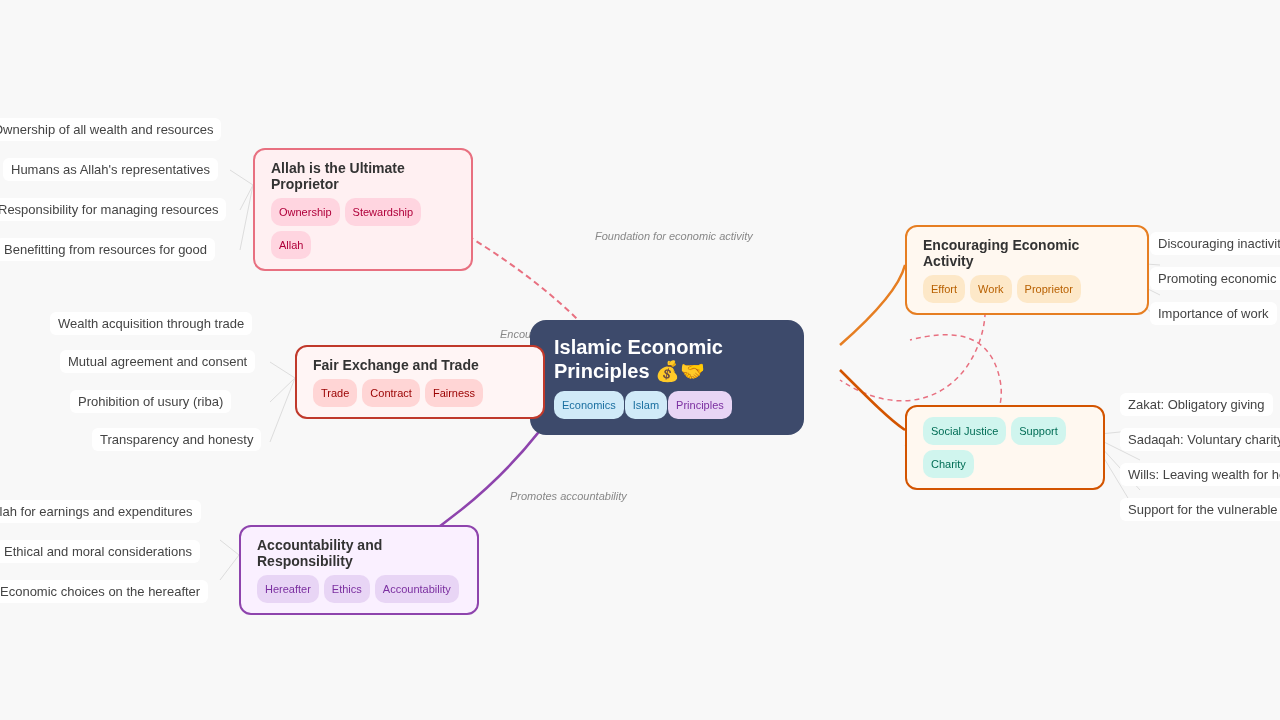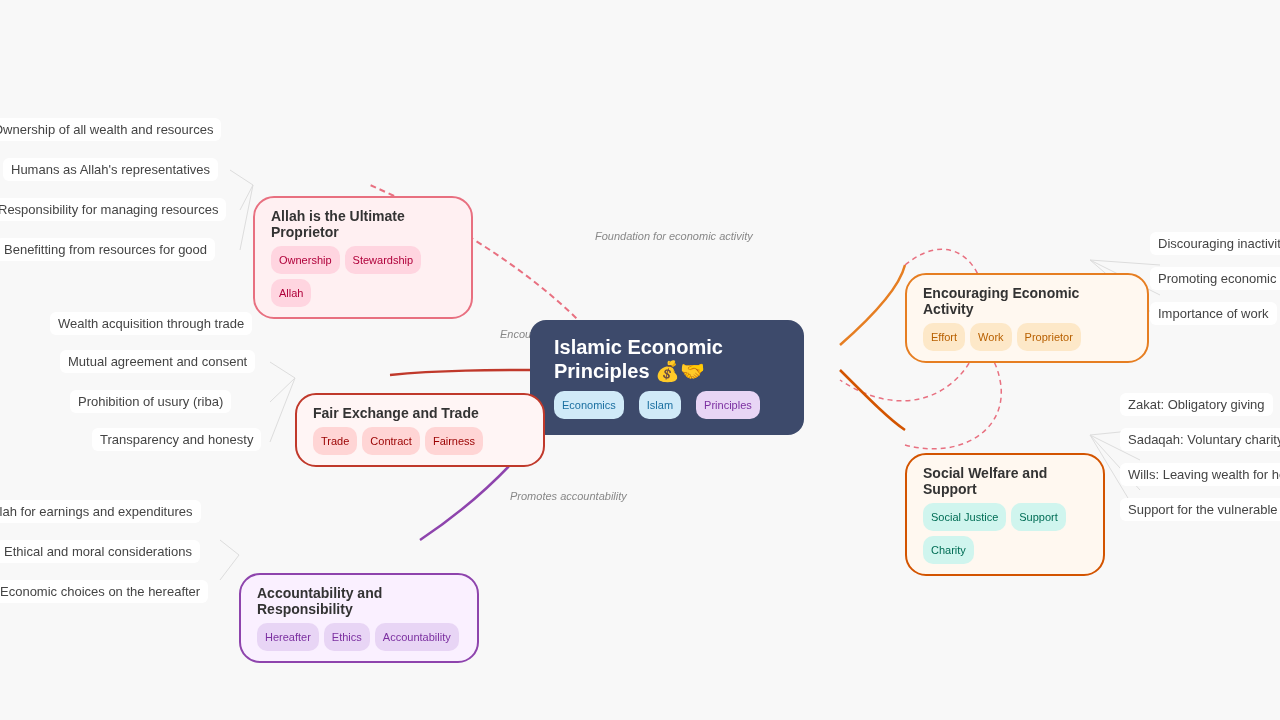--- a/index.html
+++ b/index.html
@@ -20,24 +20,23 @@
       pointer-events: none;
       z-index: 1;
     }
 
     .node {
       position: absolute;
       z-index: 2;
     }
 
     .node-box {
-      border-radius: 21px;
+      border-radius: 12px;
       padding: 10px 16px;
       border: 2px solid;
-      margin-top: 48px;
     }
 
     .node-box .node-title {
       font-size: 14px;
       font-weight: 600;
       margin-bottom: 6px;
       color: #333;
     }
 
     .node-box .tags {
@@ -61,21 +60,21 @@
       color: white;
     }
     .center-node .center-title {
       font-size: 20px;
       font-weight: 700;
       color: white;
       margin-bottom: 8px;
     }
     .center-node .tags {
       display: flex;
-      gap: 15px;
+      gap: 1px;
     }
 
     
     .leaf-text {
       font-size: 13px;
       color: #444;
       white-space: nowrap;
       background: white;
       padding: 4px 8px;
       border-radius: 6px;
@@ -172,21 +171,20 @@
 <div class="node node-box" style="left: 905px; top: 225px; width: 244px; border-color: #e67e22; background: #fff8f0;">
   <div class="node-title">Encouraging Economic Activity</div>
   <div class="tags">
     <span class="tag tag-orange">Effort</span>
     <span class="tag tag-orange">Work</span>
     <span class="tag tag-orange">Proprietor</span>
   </div>
 </div>
 
 <div class="node node-box" style="left: 905px; top: 405px; width: 200px; border-color: #d35400; background: #fff8f0;">
-  <div class="node-title">Social Welfare and Support</div>
   <div class="tags">
     <span class="tag tag-teal">Social Justice</span>
     <span class="tag tag-teal">Support</span>
     <span class="tag tag-teal">Charity</span>
   </div>
 </div>
 
 <div class="node leaf-text" style="left: -15px; top: 118px;">Ownership of all wealth and resources</div>
 <div class="node leaf-text" style="left: 3px; top: 158px;">Humans as Allah's representatives</div>
 <div class="node leaf-text" style="left: -10px; top: 198px;">Responsibility for managing resources</div>

